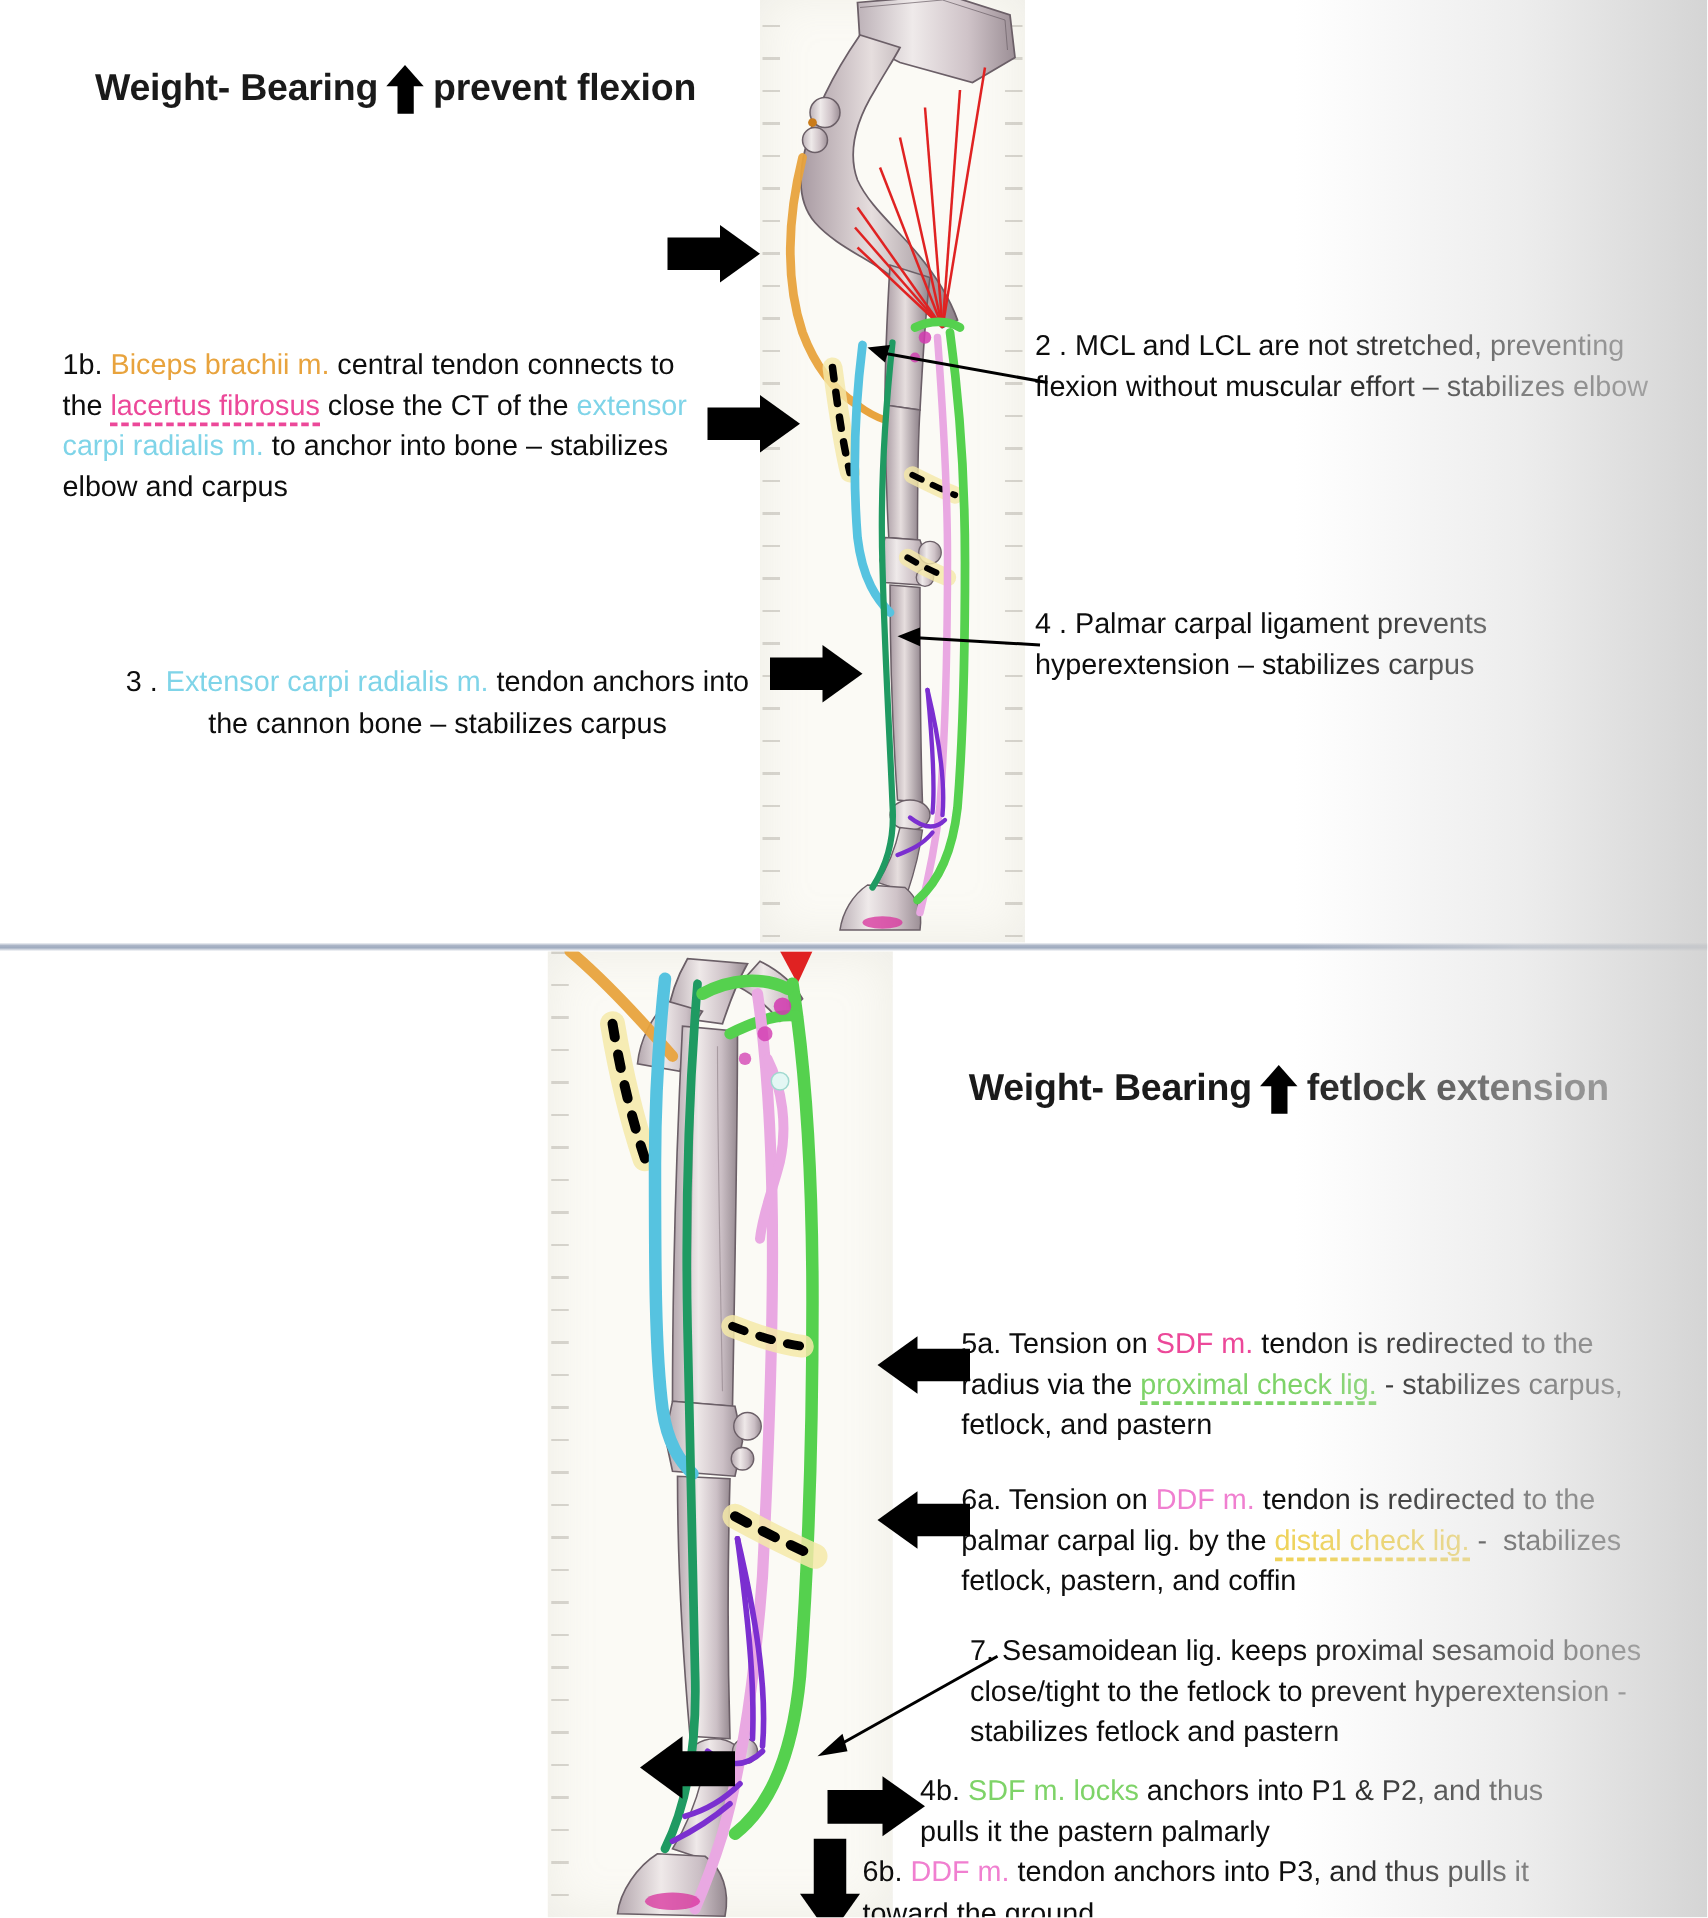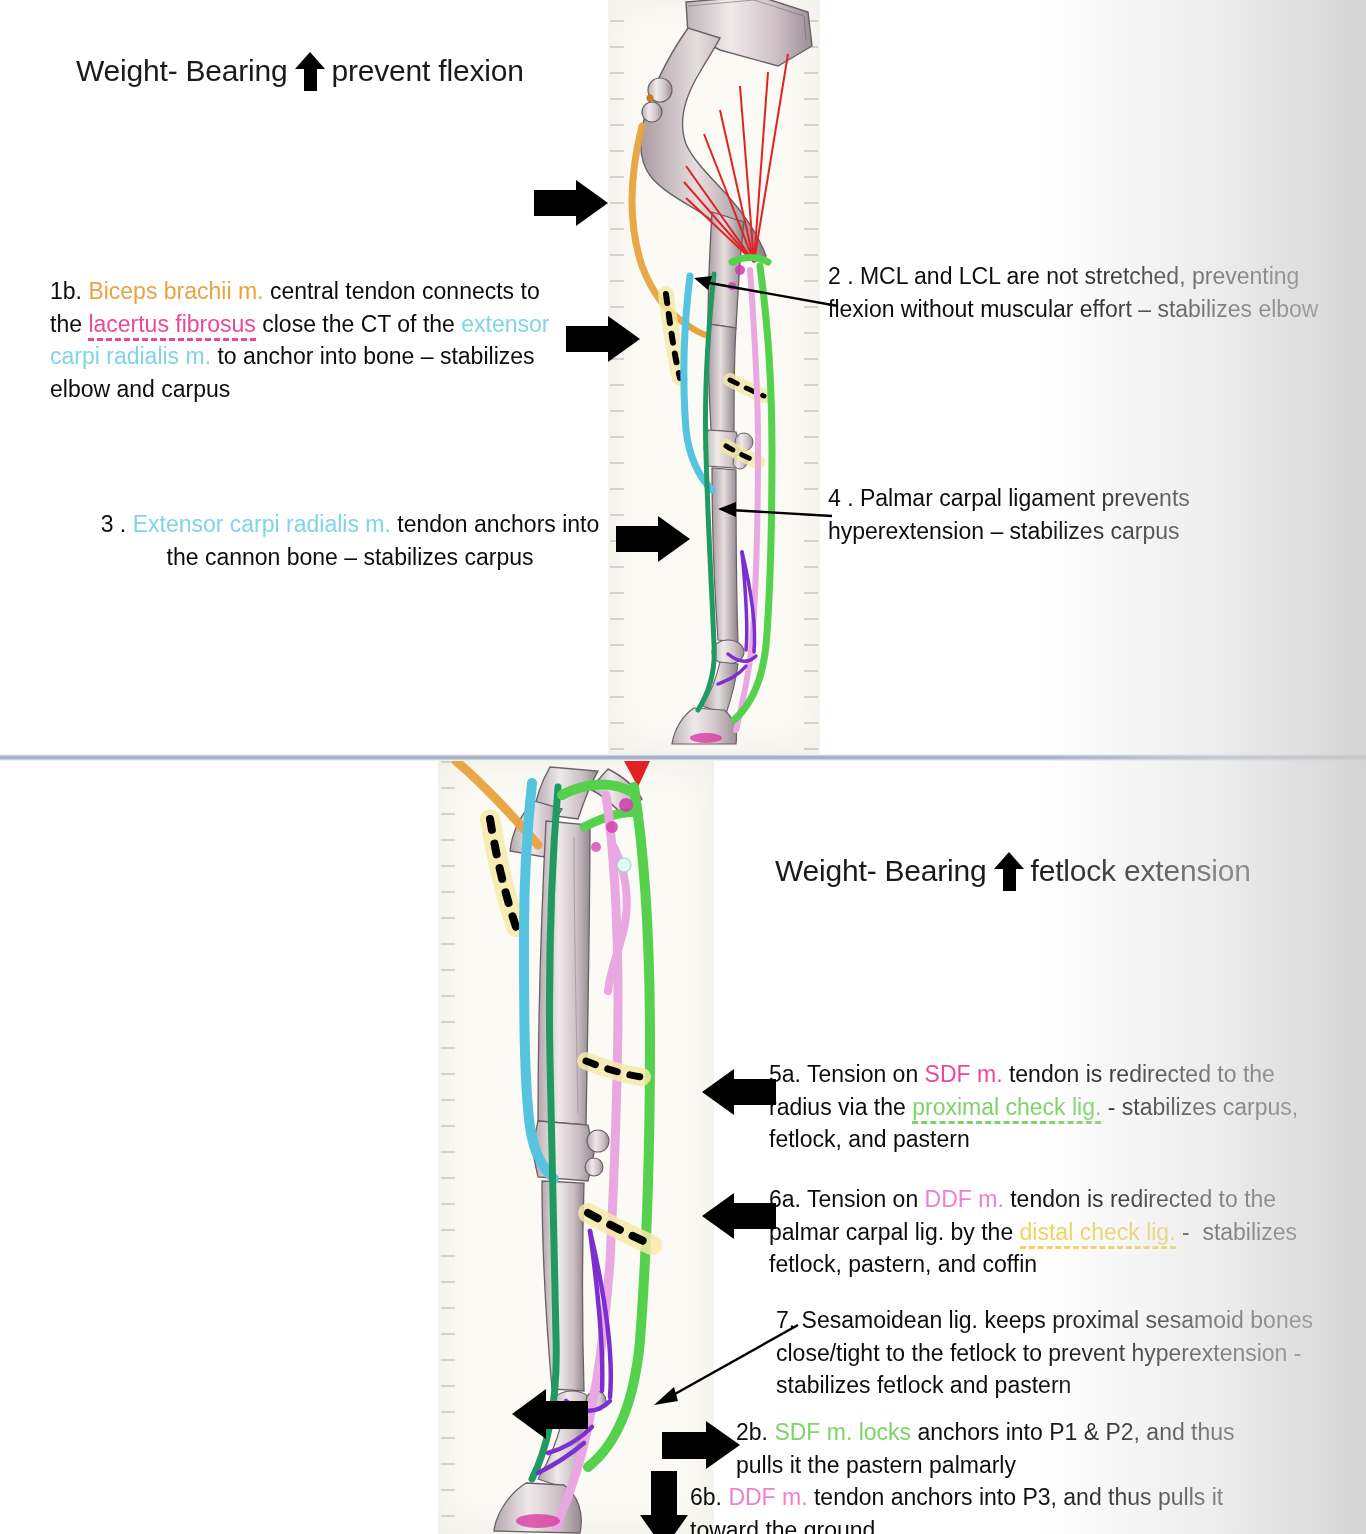--- a/index.html
+++ b/index.html
@@ -33,21 +33,21 @@
     position: absolute; left: 0; top: 754px;
     width: 1366px; height: 7px;
     background: linear-gradient(to bottom, #ffffff 0%, #aab4c6 35%, #9fabbf 60%, #ffffff 100%);
     z-index: 35;
   }
 
   
   .title {
     position: absolute;
     font-size: 30px;
-    font-weight: normal;
+    font-weight: bold;
     color: #1a1a1a;
     white-space: nowrap;
     letter-spacing: -0.2px;
     display: flex;
     align-items: center;
     gap: 4px;
   }
   #title-top { left: 76px; top: 52px; }
   #title-bottom { left: 775px; top: 852px; }
   .up-arrow-glyph {
@@ -241,21 +241,21 @@
 
 
     <div class="note" style="left:50px; top:275px; width:520px;">
       <span>1b. </span><span style="color:#e8a33d;">Biceps brachii m.</span><span> central tendon connects to the </span><span class="dash-ul" style="color:#ec4899;">lacertus fibrosus</span><span> close the CT of the </span><span style="color:#7fd4e8;">extensor carpi radialis m.</span><span> to anchor into bone – stabilizes elbow and carpus</span>
     </div>
 
     <div class="note" style="left:828px; top:260px; width:520px;">
       <span>2 . MCL and LCL are not stretched, preventing flexion without muscular effort – stabilizes elbow</span>
     </div>
 
-    <div class="note" style="left:100px; top:508px; width:500px; text-align:center;">
+    <div class="note" style="left:100px; top:529px; width:500px; text-align:center;">
       <span>3 . </span><span style="color:#7fd4e8;">Extensor carpi radialis m.</span><span> tendon anchors into the cannon bone – stabilizes carpus</span>
     </div>
 
     <div class="note" style="left:828px; top:482px; width:420px;">
       <span>4 . Palmar carpal ligament prevents hyperextension – stabilizes carpus</span>
     </div>
 
     <div class="barrow right" style="left:534px; top:180px; width:76px; height:46px;">
       <div class="shaft"></div>
       <div class="head"></div>
@@ -374,21 +374,21 @@
     <div class="note" style="left:769px; top:422px; width:572px;">
       <span>6a. Tension on </span><span style="color:#f07fd0;">DDF m.</span><span> tendon is redirected to the palmar carpal lig. by the </span><span class="dash-ul" style="color:#efd35c;">distal check lig.</span><span> -  stabilizes fetlock, pastern, and coffin</span>
     </div>
 
     <div class="note" style="left:776px; top:543px; width:566px;">
       <span>7. Sesamoidean lig. keeps proximal sesamoid bones close/tight to the fetlock to prevent hyperextension - stabilizes fetlock and pastern</span>
     </div>
 
 
     <div class="note" style="left:736px; top:655px; width:520px;">
-      <span>2b. </span><span style="color:#7ed368;">SDF m. locks</span><span> anchors into P1 &amp; P2, and thus pulls it the pastern palmarly</span>
+      <span>4b. </span><span style="color:#7ed368;">SDF m. locks</span><span> anchors into P1 &amp; P2, and thus pulls it the pastern palmarly</span>
     </div>
 
     <div class="note" style="left:690px; top:720px; width:570px;">
       <span>6b. </span><span style="color:#f07fd0;">DDF m.</span><span> tendon anchors into P3, and thus pulls it toward the ground</span>
     </div>
 
     <div class="barrow left" style="left:700px; top:308px; width:76px; height:46px;">
       <div class="shaft"></div>
       <div class="head"></div>
     </div>

